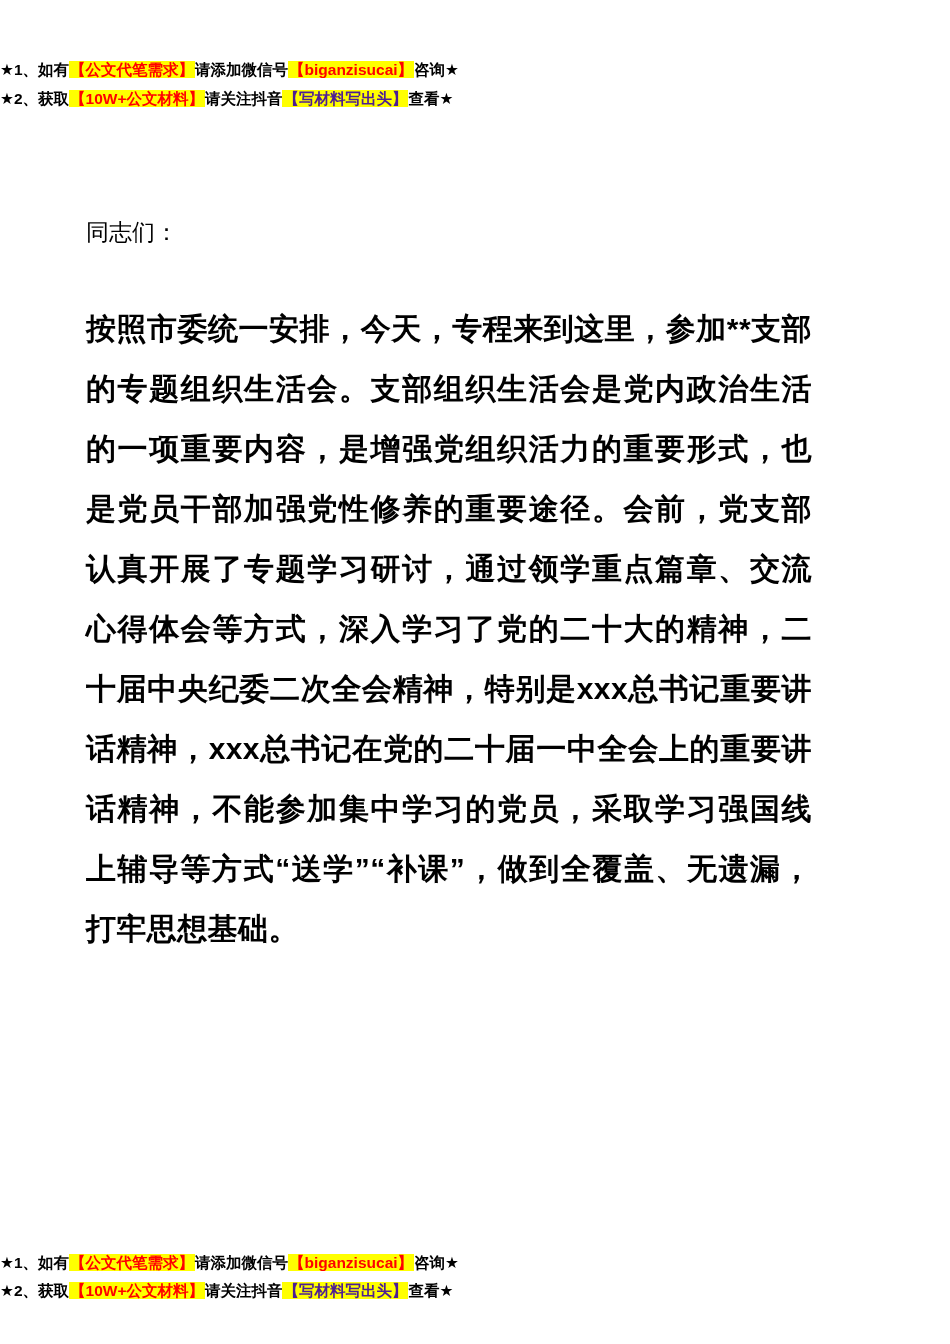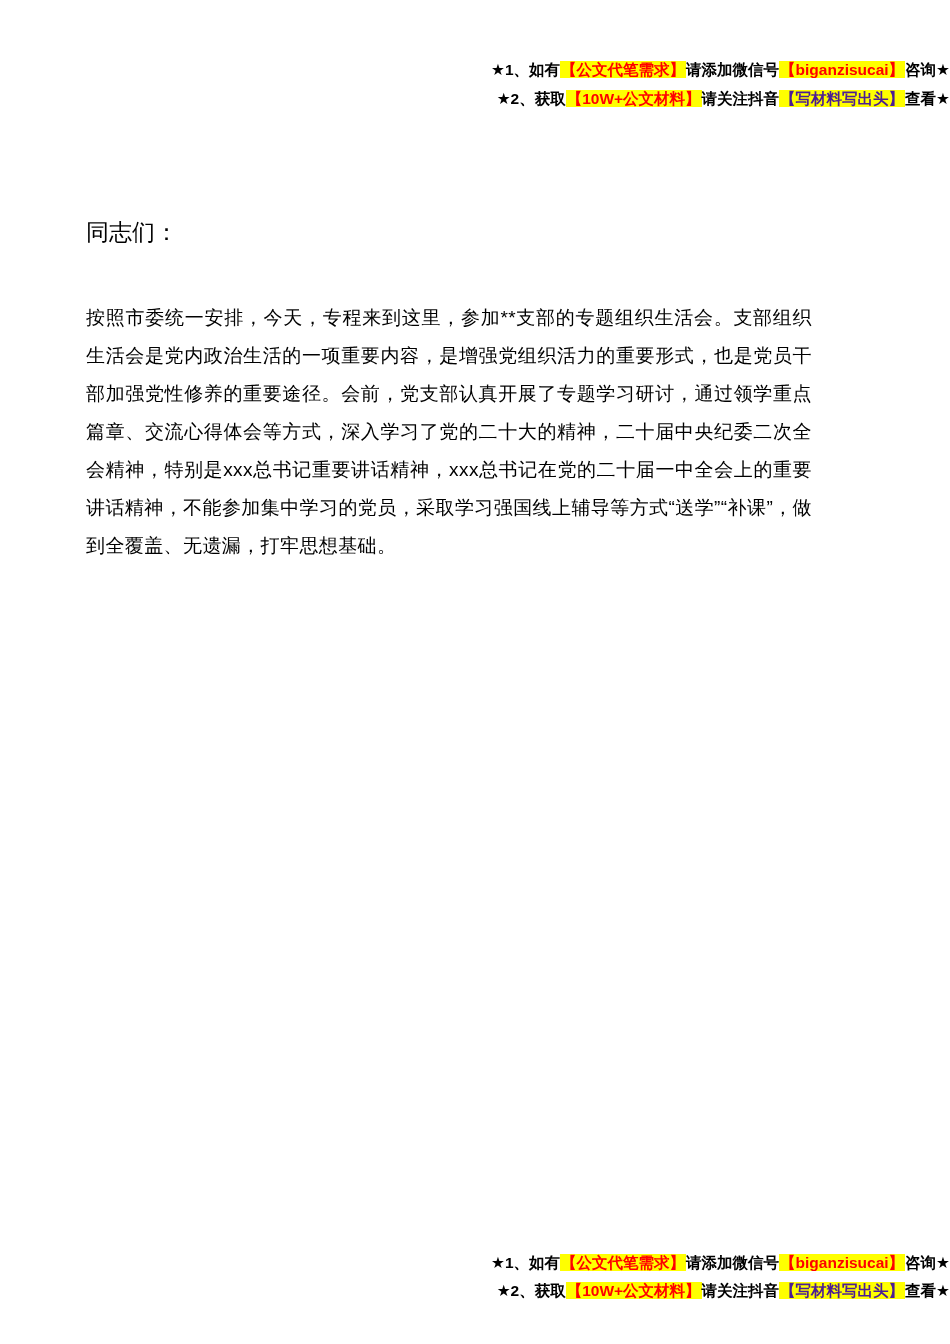--- a/index.html
+++ b/index.html
@@ -19,21 +19,21 @@
     min-height: 1344px;
     box-sizing: border-box;
     padding: 56px 0 16px 0;
     position: relative;
     display: flex;
     flex-direction: column;
   }
 
   
   .promo {
-    text-align: right;
+    text-align: left;
     font-size: 15.5px;
     font-weight: bold;
     line-height: 1.85;
     letter-spacing: 0px;
     color: #000000;
   }
   .promo .line {
     white-space: nowrap;
   }
   .hl-red {
@@ -72,25 +72,26 @@
     flex: 1 1 auto;
     padding: 0 138px 0 86px;
     margin-top: 98px;
   }
   .salutation {
     font-size: 23px;
     line-height: 1.9;
     margin-bottom: 44px;
   }
   .para {
-    font-size: 19px;
+    font-size: 30px;
     line-height: 2.0;
     text-align: justify;
     text-justify: inter-ideograph;
     letter-spacing: 0.4px;
+    font-weight: bold;
   }
 
   .bottom-promo {
     margin-top: 60px;
     margin-bottom: 22px;
   }
 </style>
 </head>
 <body>
 

